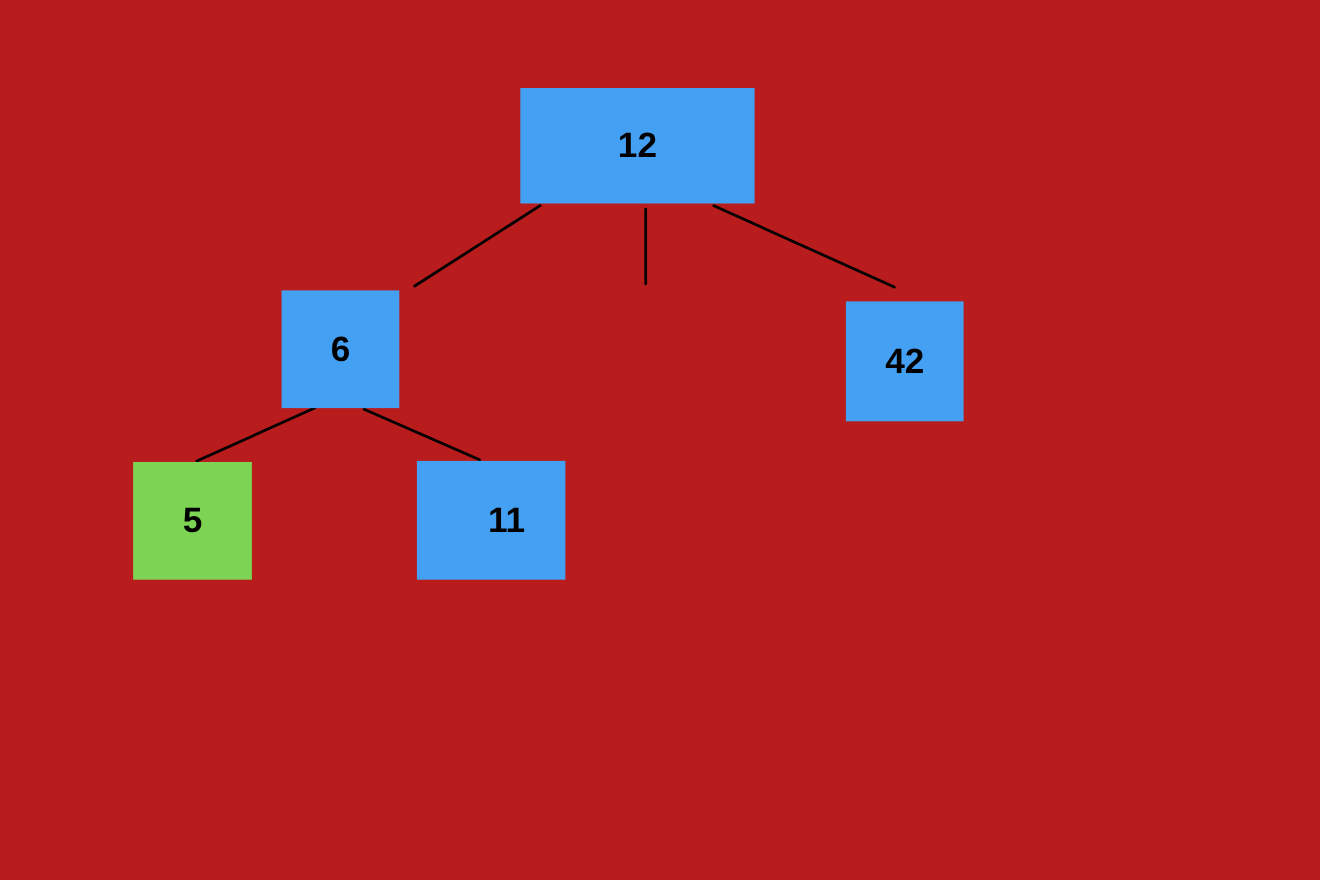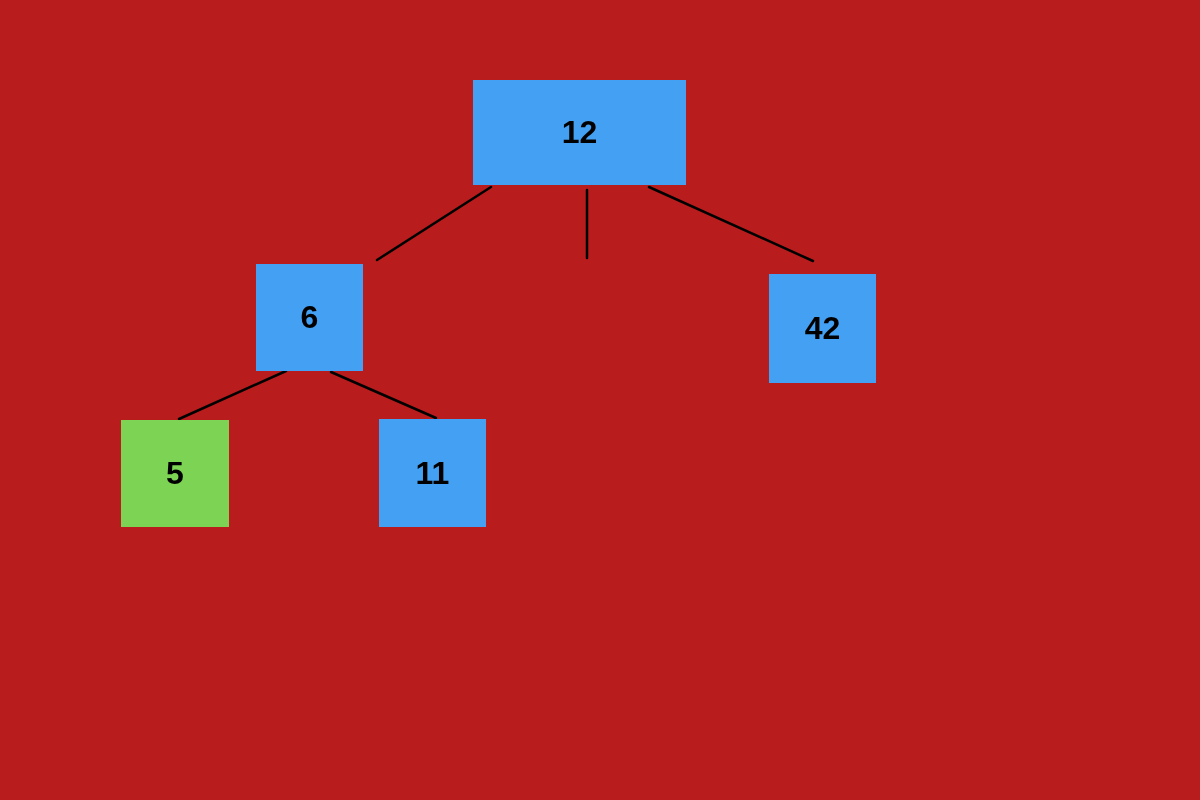--- a/index.html
+++ b/index.html
@@ -43,21 +43,21 @@
   }
   .node .key {
     flex: 1;
     text-align: center;
   }
   #node-root { left: 473px; top: 80px;  width: 213px; height: 105px; }
   #node-6    { left: 256px; top: 264px; width: 107px; height: 107px; }
   #node-18   { left: 530px; top: 262px; width: 107px; height: 109px; }
   #node-42   { left: 769px; top: 262px; width: 107px; height: 109px; margin-top: 12px; }
   #node-5    { left: 121px; top: 420px; width: 108px; height: 107px; }
-  #node-11   { left: 379px; top: 419px; width: 107px; height: 108px; }
+  #node-11   { left: 379px; top: 419px; width: 107px; height: 108px; padding-left: 28px; }
 </style>
 </head>
 <body>
 
 <div class="canvas">
 
   <svg class="edges" viewBox="0 0 1200 800" xmlns="http://www.w3.org/2000/svg">
     <line x1="491" y1="187" x2="377" y2="260"></line>
     <line x1="587" y1="190" x2="587" y2="258"></line>
     <line x1="649" y1="187" x2="813" y2="261"></line>

